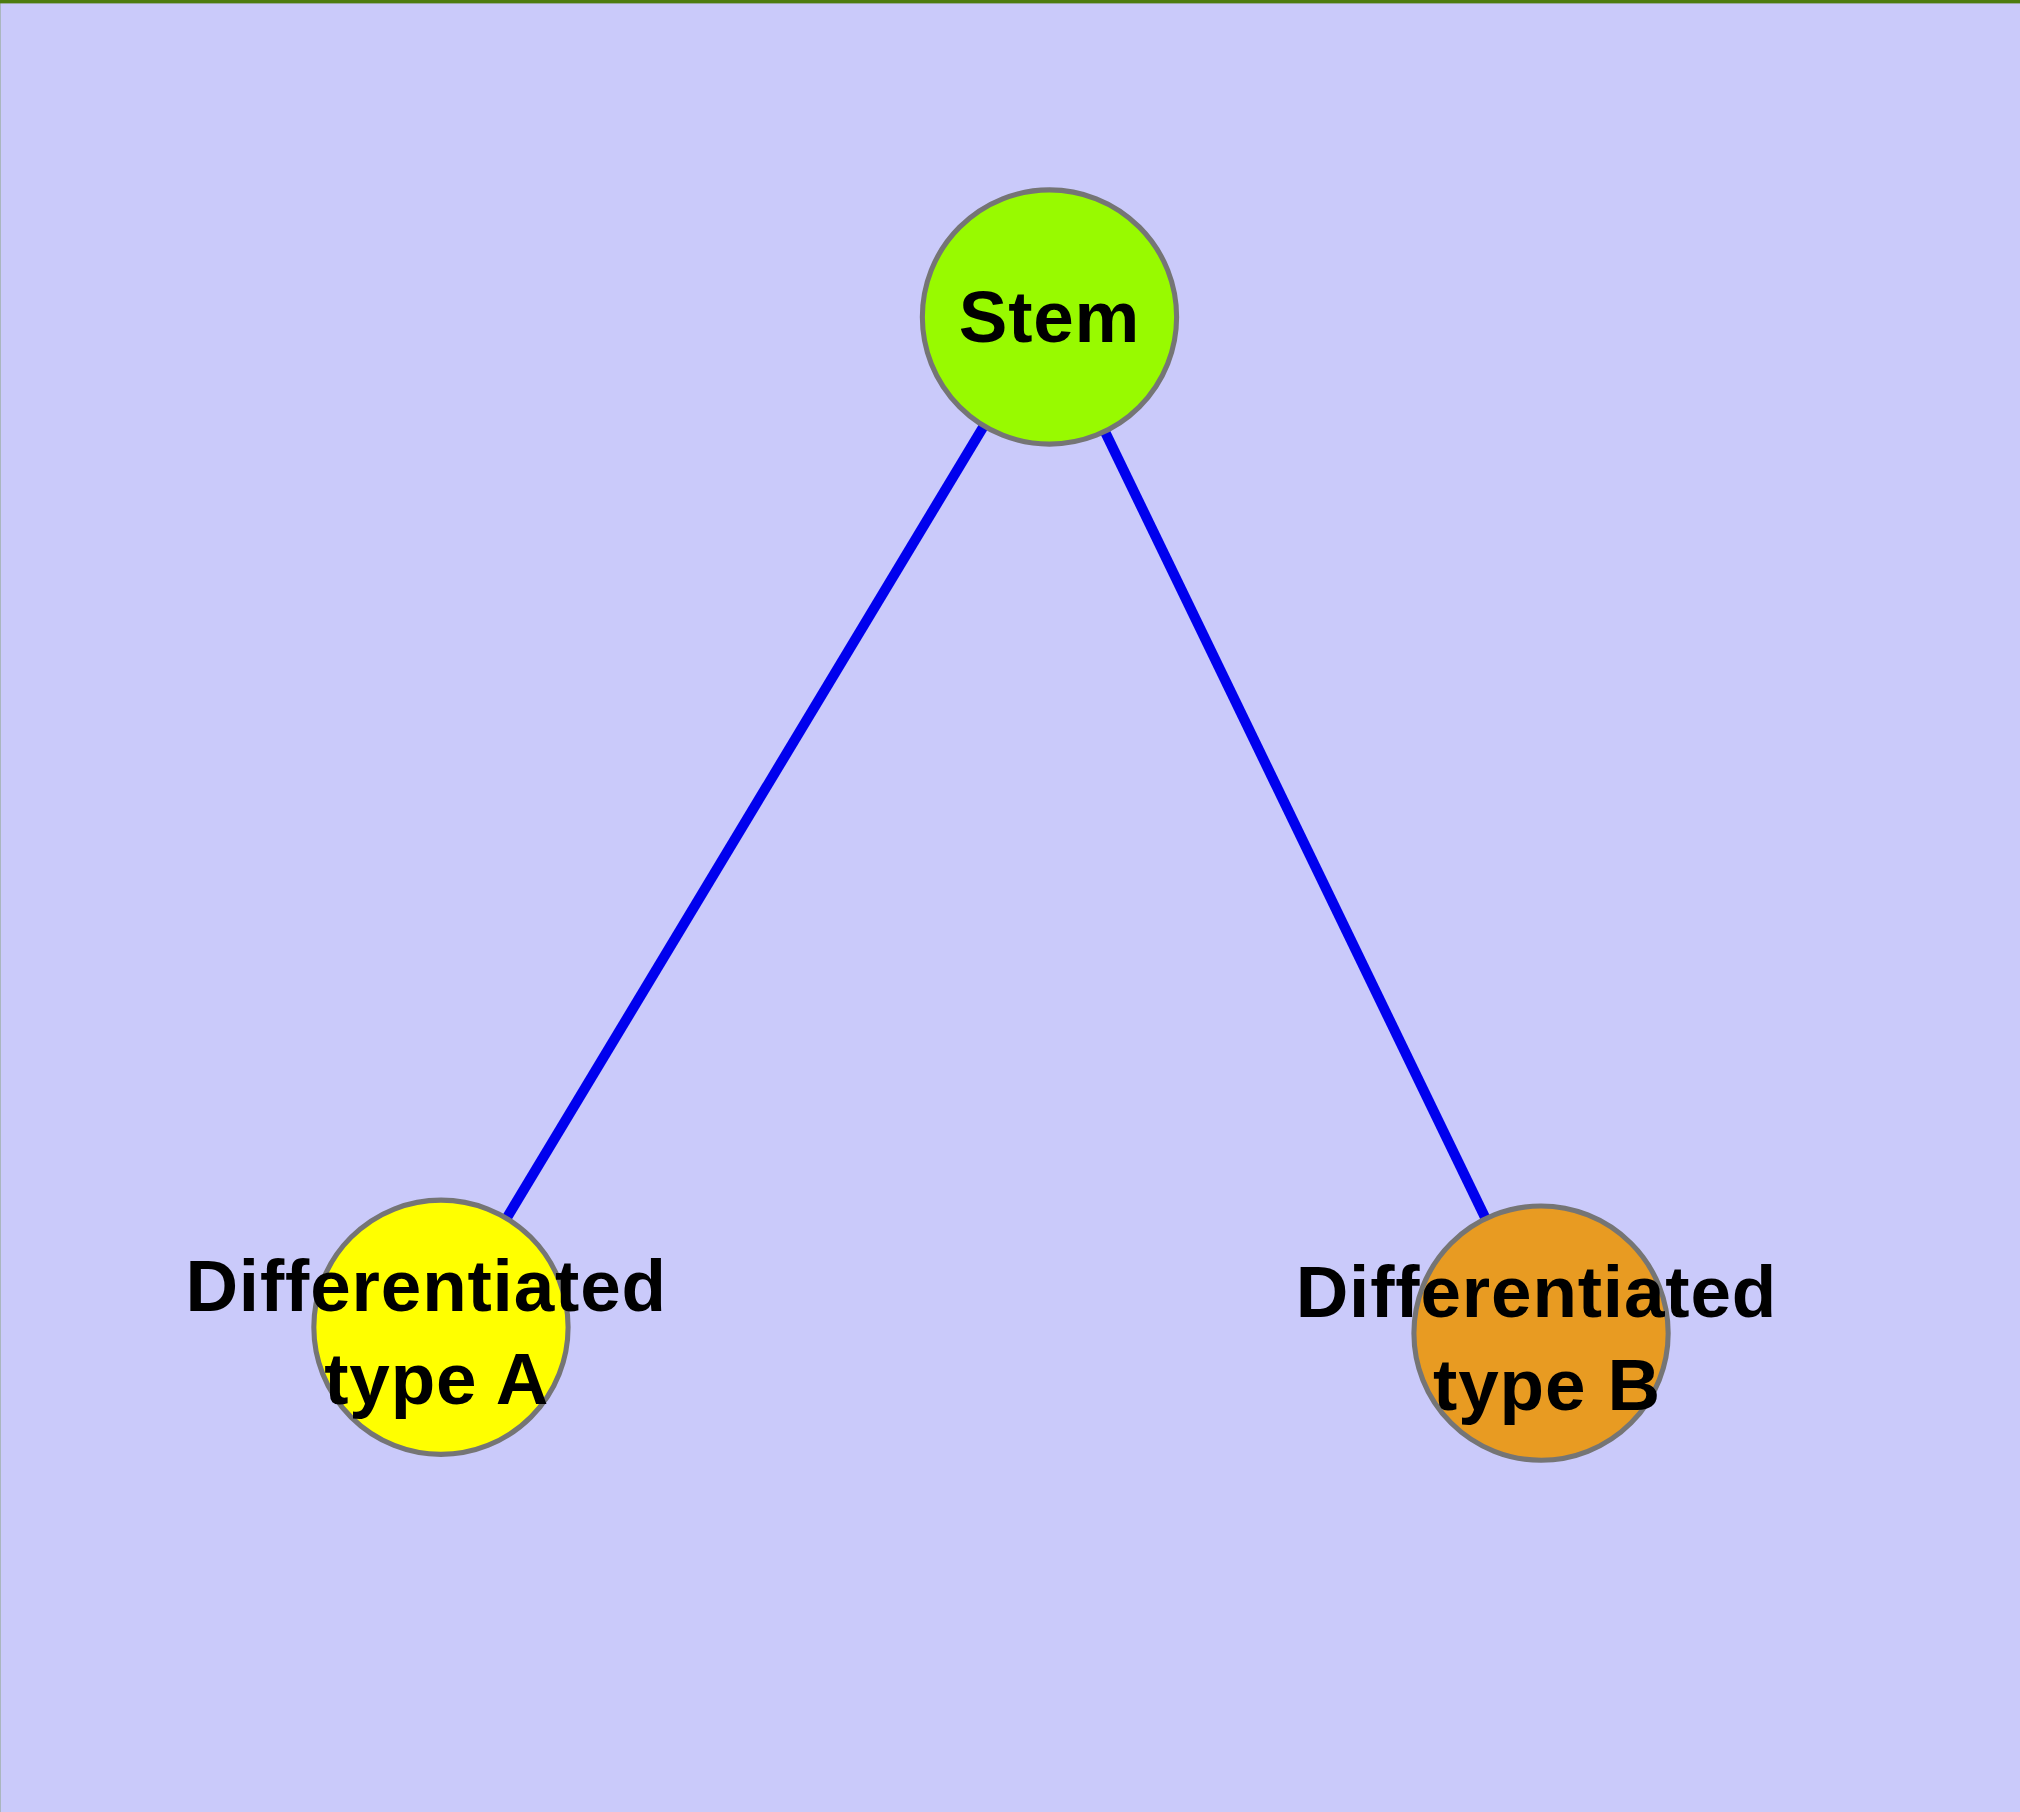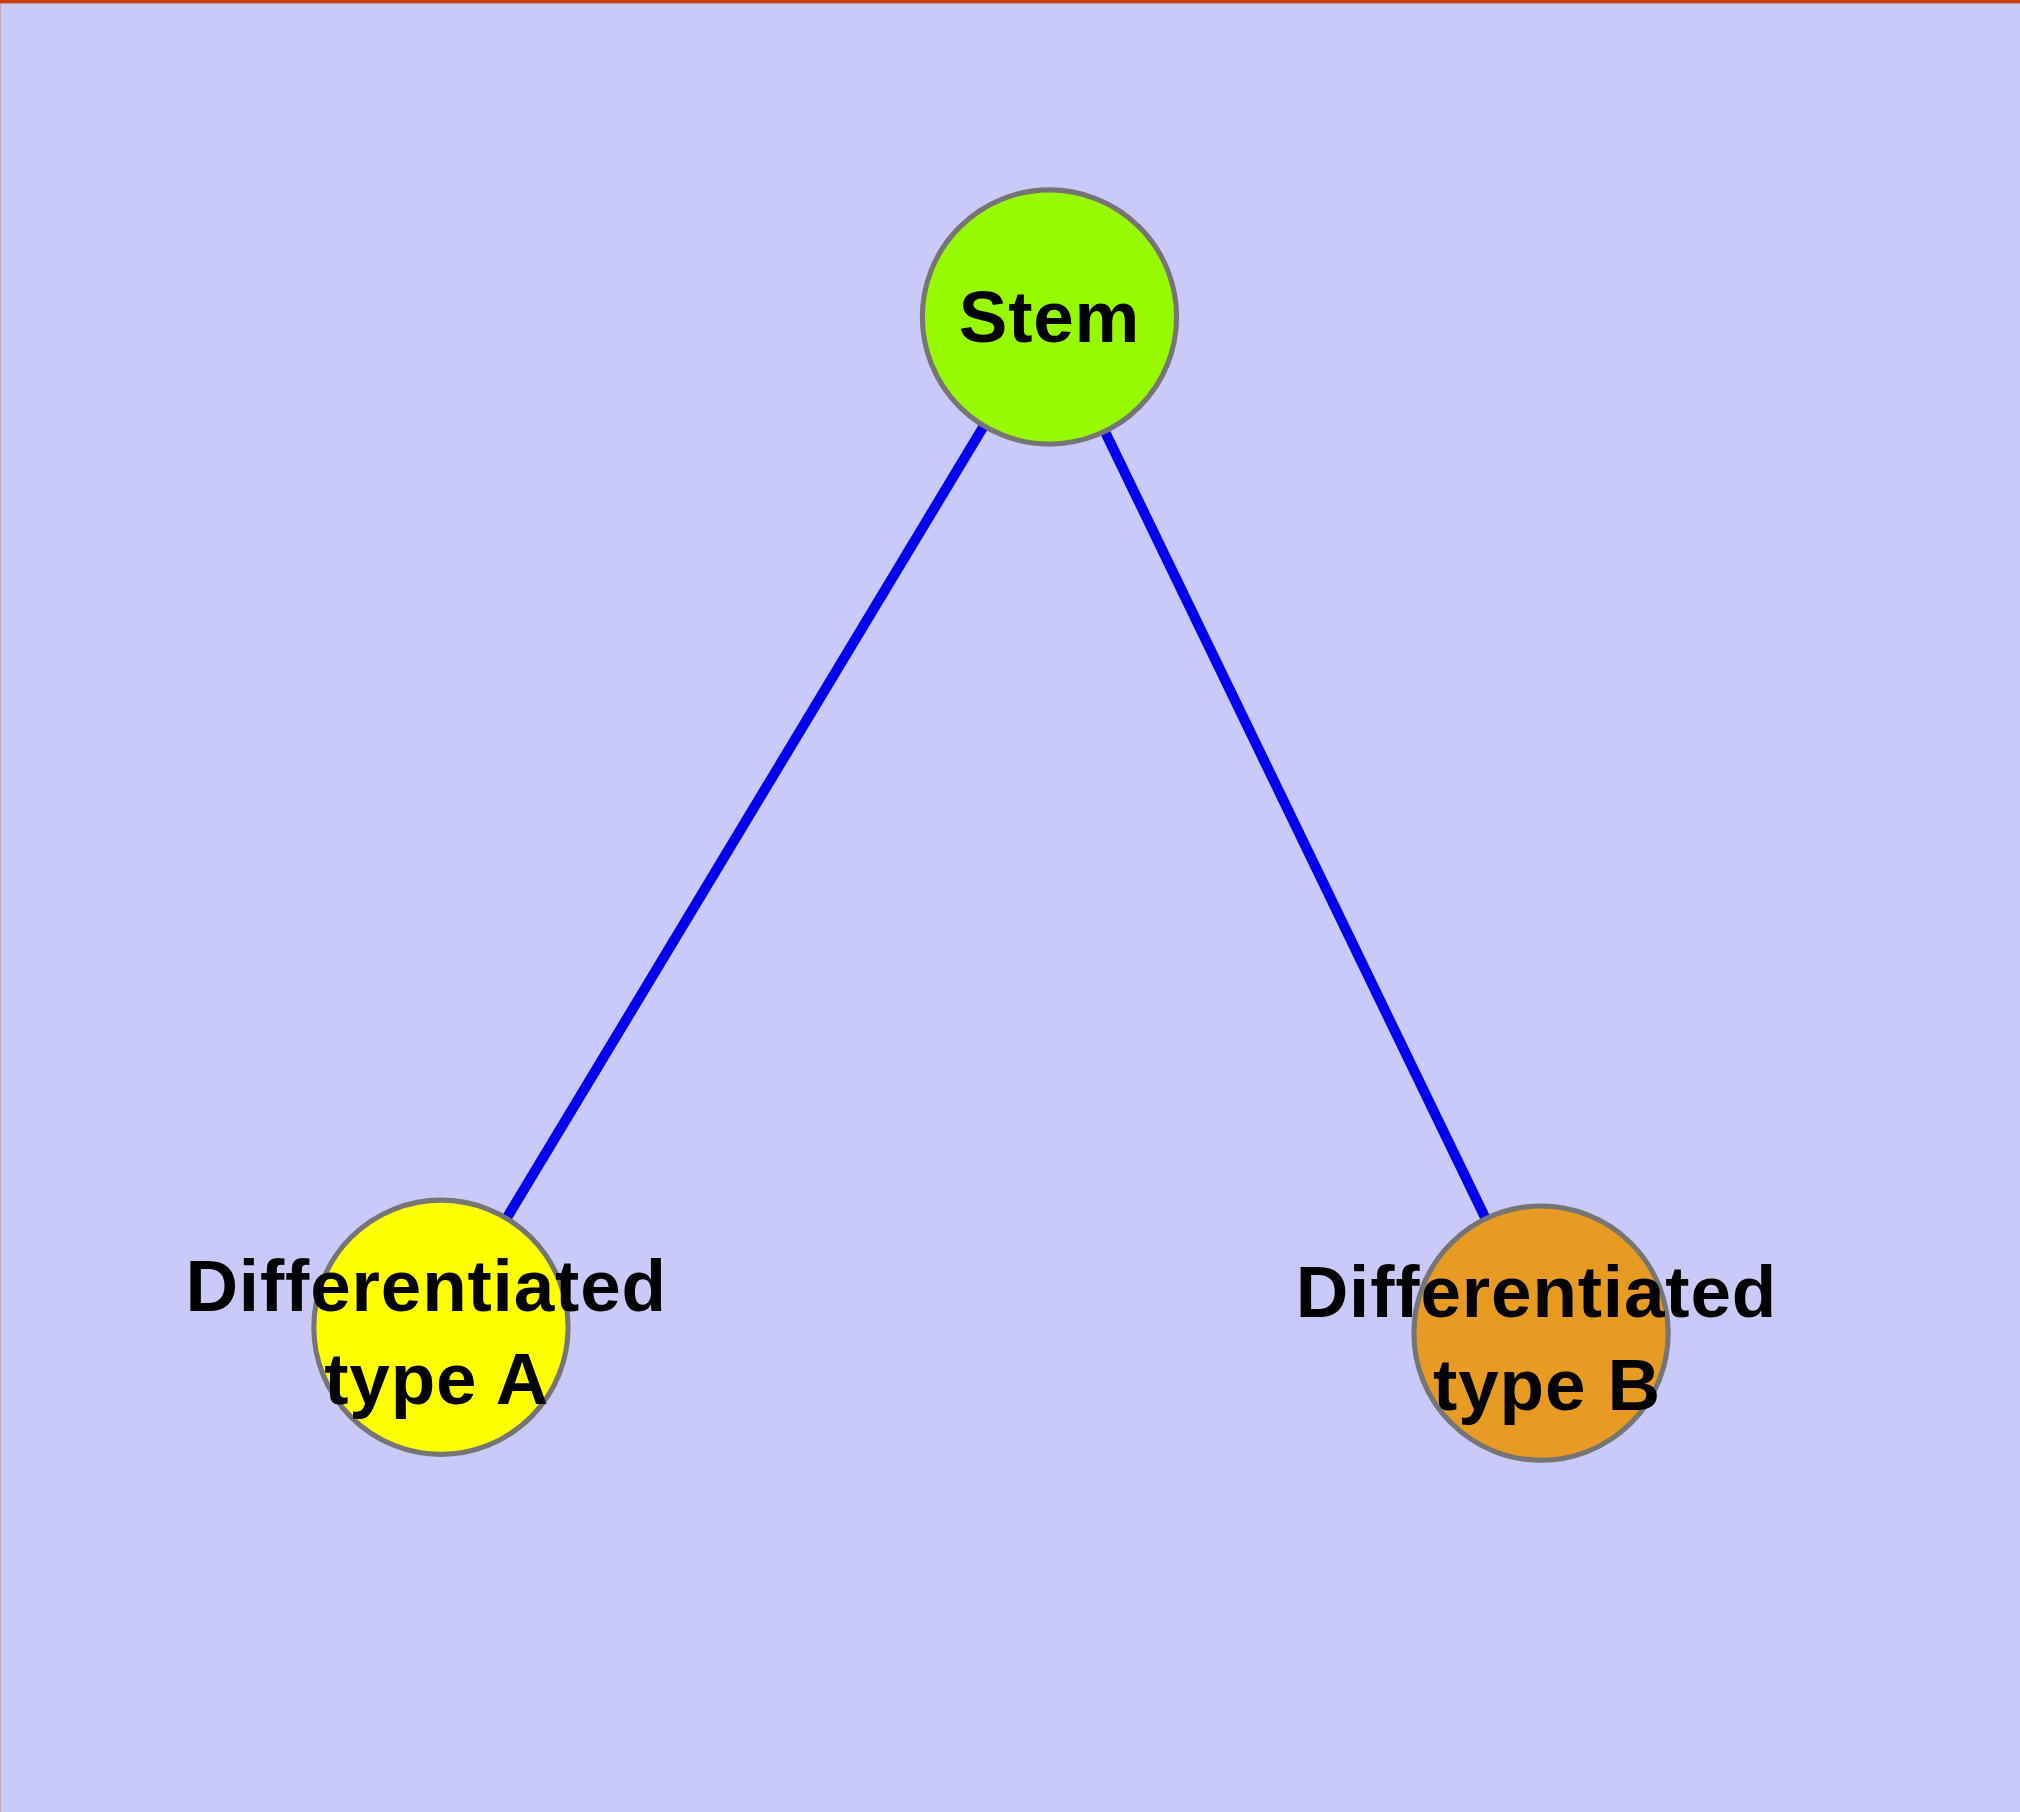--- a/index.html
+++ b/index.html
@@ -4,21 +4,21 @@
 <style>
   html, body {
     margin: 0;
     padding: 0;
     background: #ffffff;
   }
   .stage {
     position: relative;
     width: 2021px;
     height: 1812px;
-    background: #c2410c;
+    background: #4d7c0f;
     overflow: hidden;
     font-family: "Liberation Sans", sans-serif;
   }
   svg.diagram {
     display: block;
     width: 2021px;
     height: 1812px;
   }
   .edge {
     stroke-width: 12px;

